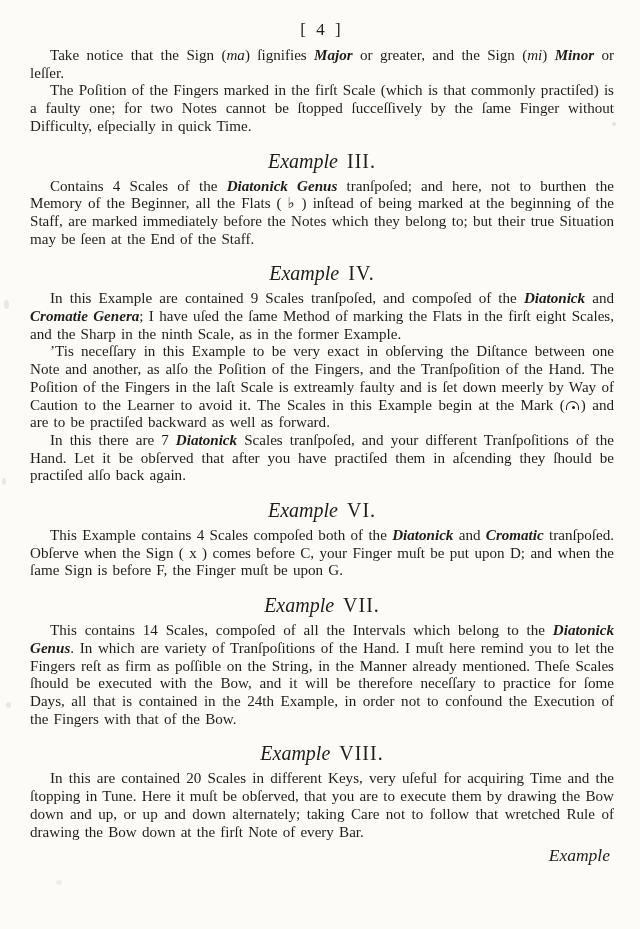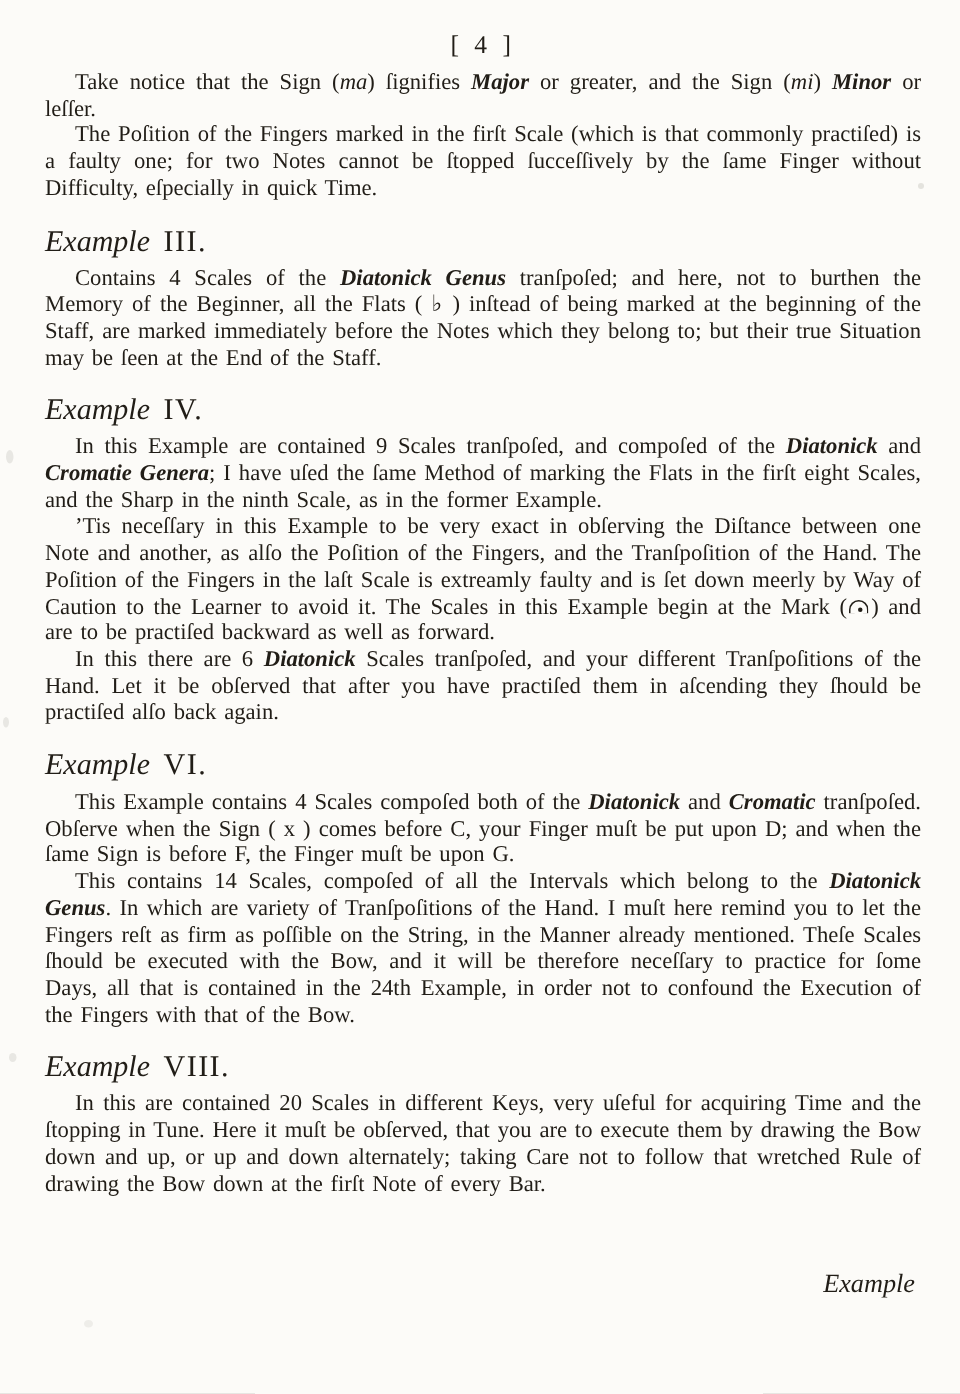--- a/index.html
+++ b/index.html
@@ -25,21 +25,21 @@
     text-align:justify;
     font-size:15.1px;
     line-height:17.7px;
     text-indent:20px;
     word-spacing:1.4px;
   }
   .it{font-style:italic;}
   .bd{font-weight:700;}
   .ex-head{
     margin:14px 0 5px 0;
-    text-align:left;
+    text-align:center;
     font-weight:400;
     font-size:20px;
     line-height:23px;
   }
   .ex-word{font-style:italic;}
   .ex-num{margin-left:9px;font-style:normal;letter-spacing:1px;}
   .catchword{
     position:absolute;
     right:30px;
     top:845px;
@@ -93,29 +93,30 @@
       <p class="par"><span>Contains 4 Scales of the </span><span class="it bd">Diatonick Genus</span><span> tranſpoſed; and here, not to burthen the Memory of the Beginner, all the Flats ( ♭ ) inſtead of being marked at the beginning of the Staff, are marked immediately before the Notes which they belong to; but their true Situation may be ſeen at the End of the Staff.</span></p>
     </section>
 
     <section>
       <h2 class="ex-head"><em class="ex-word">Example</em><span class="ex-num">IV.</span></h2>
       <p class="par"><span>In this Example are contained 9 Scales tranſpoſed, and compoſed of the </span><span class="it bd">Diatonick</span><span> and </span><span class="it bd">Cromatie Genera</span><span>; I have uſed the ſame Method of marking the Flats in the firſt eight Scales, and the Sharp in the ninth Scale, as in the former Example.</span></p>
       <p class="par"><span>’Tis neceſſary in this Example to be very exact in obſerving the Diſtance between one Note and another, as alſo the Poſition of the Fingers, and the Tranſpoſition of the Hand. The Poſition of the Fingers in the laſt Scale is extreamly faulty and is ſet down meerly by Way of Caution to the Learner to avoid it.  The Scales in this Example begin at the Mark (</span><span class="fermata"><span class="f-arc"></span><span class="f-dot"></span></span><span>) and are to be practiſed backward as well as forward.</span></p>
     </section>
 
     <section>
-      <p class="par"><span>In this there are 6 </span><span class="it bd">Diatonick</span><span> Scales tranſpoſed, and your different Tranſpoſitions of the Hand.  Let it be obſerved that after you have practiſed them in aſcending they ſhould be practiſed alſo back again.</span></p>
+      <p class="par"><span>In this there are 7 </span><span class="it bd">Diatonick</span><span> Scales tranſpoſed, and your different Tranſpoſitions of the Hand.  Let it be obſerved that after you have practiſed them in aſcending they ſhould be practiſed alſo back again.</span></p>
     </section>
 
     <section>
       <h2 class="ex-head"><em class="ex-word">Example</em><span class="ex-num">VI.</span></h2>
       <p class="par"><span>This Example contains 4 Scales compoſed both of the </span><span class="it bd">Diatonick</span><span> and </span><span class="it bd">Cromatic</span><span> tranſpoſed. Obſerve when the Sign ( x ) comes before  C,  your Finger muſt be put upon D; and when the ſame Sign is before F,  the Finger muſt be upon G.</span></p>
     </section>
 
     <section>
+      <h2 class="ex-head"><em class="ex-word">Example</em><span class="ex-num">VII.</span></h2>
       <p class="par"><span>This contains 14 Scales, compoſed of all the Intervals which belong to the </span><span class="it bd">Diatonick Genus</span><span>.  In which are variety of Tranſpoſitions of the Hand. I muſt here remind you to let the Fingers reſt as firm as poſſible on the String, in the Manner already mentioned. Theſe Scales ſhould be executed with the Bow, and it will be therefore neceſſary to practice for ſome Days, all that is contained in the 24th Example, in order not to confound the Execution of the Fingers with that of the Bow.</span></p>
     </section>
 
     <section>
       <h2 class="ex-head"><em class="ex-word">Example</em><span class="ex-num">VIII.</span></h2>
       <p class="par"><span>In this are contained 20 Scales in different Keys, very uſeful for acquiring Time and the ſtopping in Tune.  Here it muſt be obſerved, that you are to execute them by drawing the Bow down and up, or up and down alternately; taking Care not to follow that wretched Rule of drawing the Bow down at the firſt Note of every Bar.</span></p>
     </section>
 
   </div>
 

